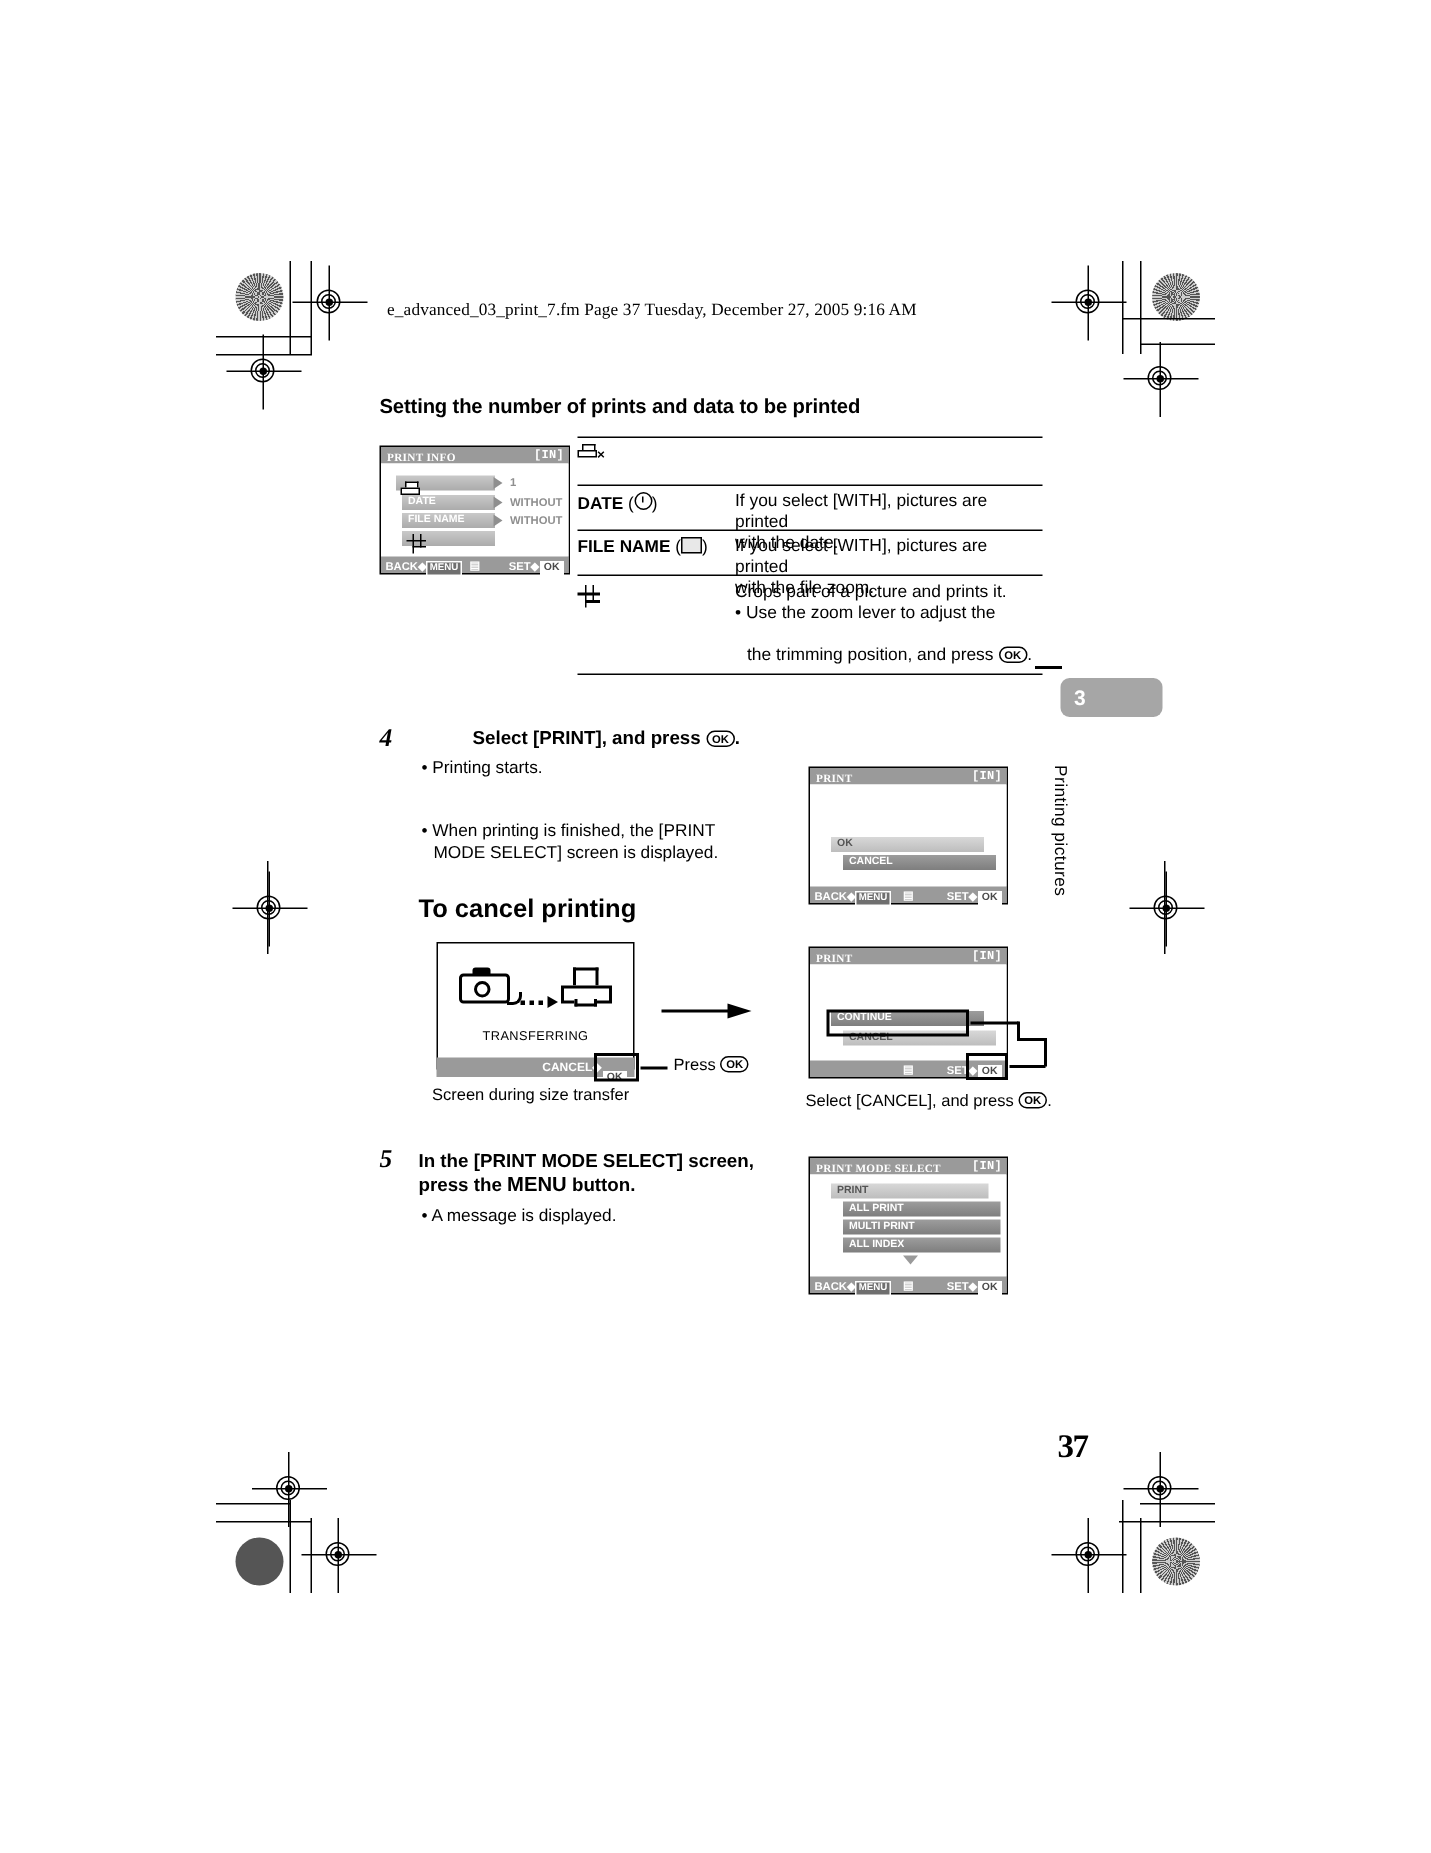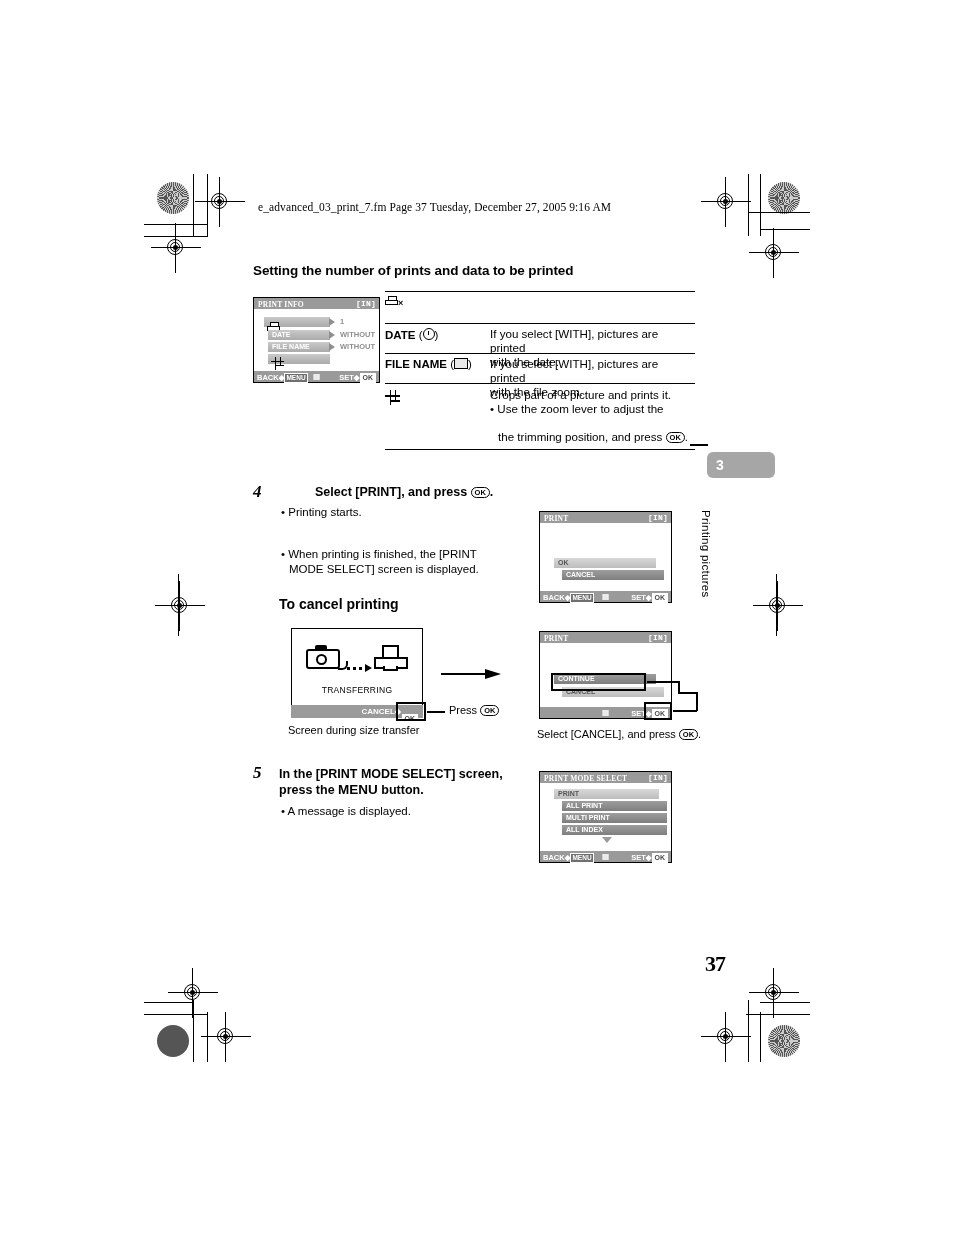--- a/index.html
+++ b/index.html
@@ -49,21 +49,21 @@
   .tbl{position:absolute;left:385px;top:291px;width:310px;}
   .tbl .row{position:relative;border-bottom:1.3px solid #000;box-sizing:border-box;}
   .tbl .c1{position:absolute;left:0;top:4px;font-size:11.5px;font-weight:bold;}
   .tbl .c2{position:absolute;left:105px;top:3px;font-size:11.6px;line-height:14px;width:205px;}
   .tbl .topline{height:1.3px;background:#000;}
 
   
   .stepnum{position:absolute;font-size:17px;font-weight:bold;font-style:italic;font-family:"Liberation Serif",serif;}
   .stephead{position:absolute;font-size:12.5px;font-weight:bold;line-height:16px;}
   .bullet{position:absolute;font-size:11.5px;line-height:15px;}
-  .subhead{position:absolute;font-size:14px;font-weight:bold;}
+  .subhead{position:absolute;font-size:17px;font-weight:bold;}
 
   
   .chtab{position:absolute;left:707px;top:452px;width:68px;height:26px;background:#a6a6a6;border-radius:6px;}
   .chtab span{position:absolute;left:9px;top:5px;color:#fff;font-size:14px;font-weight:bold;}
   .chvert{position:absolute;left:700px;top:510px;font-size:11.5px;
           writing-mode:vertical-rl;text-orientation:mixed;letter-spacing:.3px;}
   .pageno{position:absolute;left:705px;top:951px;font-size:22px;font-weight:bold;font-family:"Liberation Serif",serif;letter-spacing:-1px;}
 
   
   .okg{display:inline-block;border:1.2px solid #000;border-radius:7px;

